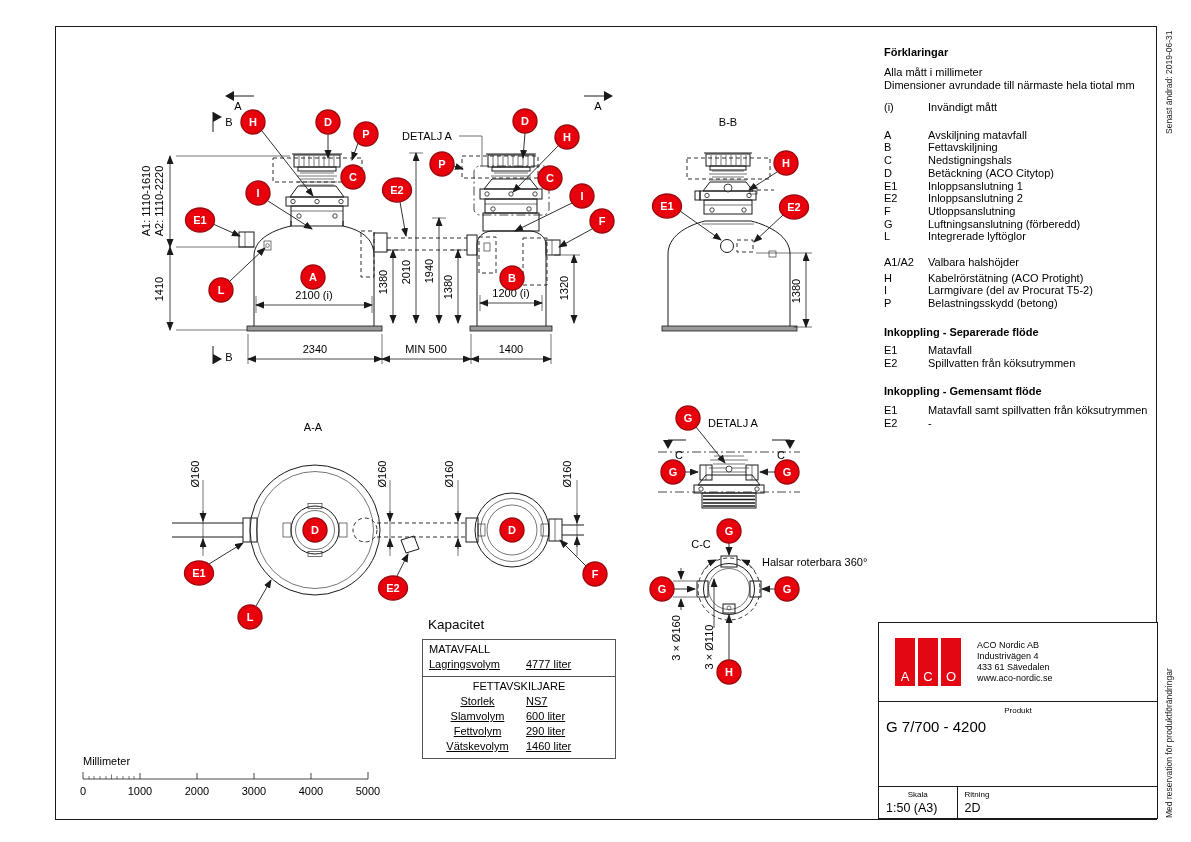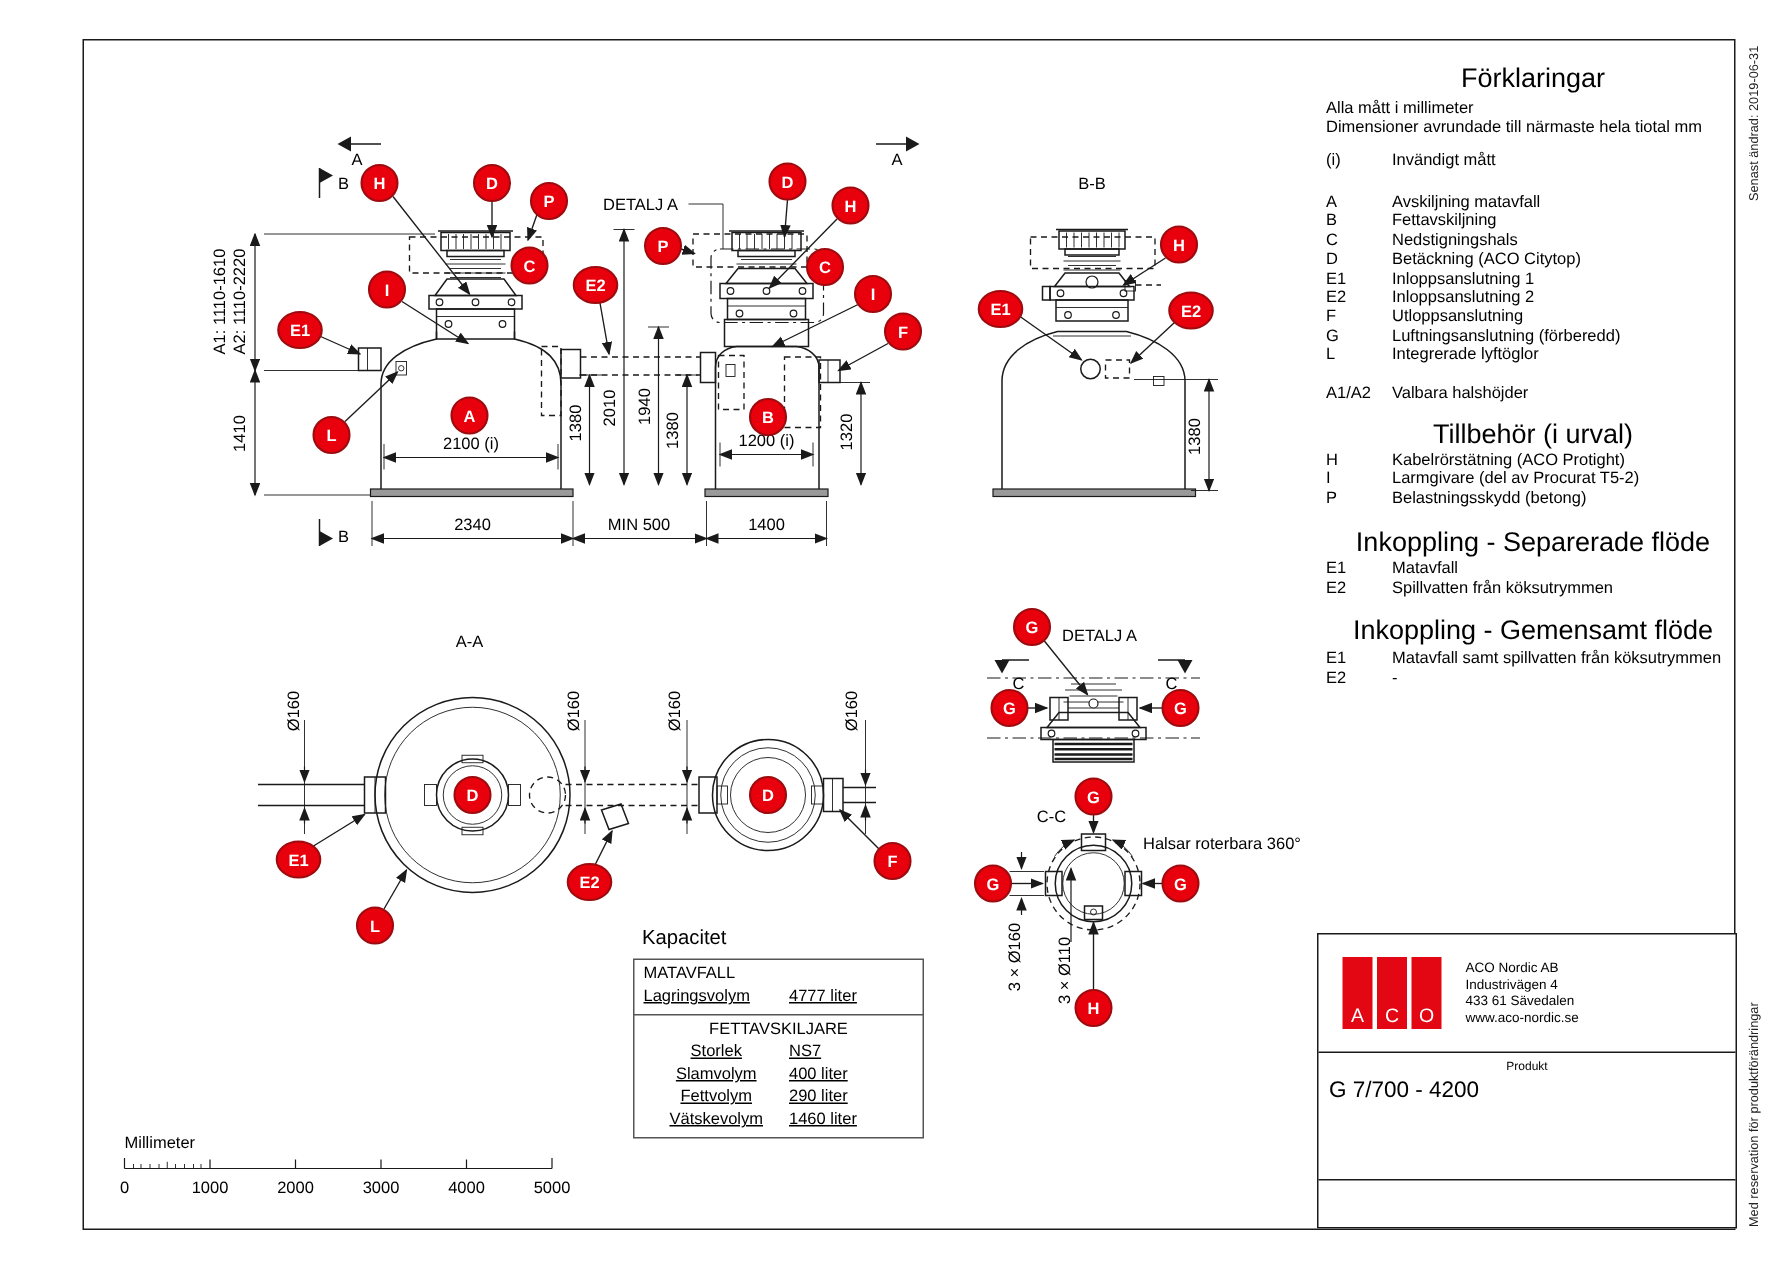--- a/index.html
+++ b/index.html
@@ -19,21 +19,21 @@
   .hatchln { stroke:#1a1a1a; stroke-width:1.6; fill:none; }
   text { font-family:"Liberation Sans",sans-serif; }
   .dtx { font-size:11px; fill:#000; }
   .mid { text-anchor:middle; }
   .bal { fill:#e8000d; stroke:#9e0b0f; stroke-width:1.4; }
   .btx { font-size:11px; font-weight:bold; fill:#fff; text-anchor:middle; }
   .mark { fill:#1a1a1a; }
 
   
   .legend { position:absolute; left:884px; top:43px; width:276px; font-size:11px; line-height:12.7px; }
-  .leg-h { font-size:18px; font-weight:400; line-height:18px;text-align:center; }
+  .leg-h { font-size:11px; font-weight:700; line-height:18px; }
   .leg-note { line-height:13px; }
   .mt5{margin-top:5px;} .mt9{margin-top:9px;} .mt11{margin-top:11px;} .mt13{margin-top:13px;} .mt15{margin-top:15px;} .mt3{margin-top:3px;} .mt4{margin-top:4px;}
   .lrow { display:flex; }
   .lkey { width:44px; flex:none; }
 
   
   .cap { position:absolute; left:422px; top:617px; width:194px; font-size:11px; }
   .cap-title { font-size:13.5px; margin:0 0 7px 6px; }
   .cap-box { border:1px solid #555; padding:2px 6px 4px 6px; line-height:15px; background:#fff; }
   .cap-box + .cap-box { margin-top:-1px;text-align:center; }
@@ -590,21 +590,20 @@
         <span class="lkey">L</span>
         <span>Integrerade lyftöglor</span>
       </div>
   </div>
 
   <div class="lrow mt13">
     <span class="lkey">A1/A2</span>
       <span>Valbara halshöjder</span>
   </div>
 
-  <div class="leg-h mt11">Tillbehör (i urval)</div>
   <div class="mt3">
     <div class="lrow">
         <span class="lkey">H</span>
         <span>Kabelrörstätning (ACO Protight)</span>
       </div>
     <div class="lrow">
         <span class="lkey">I</span>
         <span>Larmgivare (del av Procurat T5-2)</span>
       </div>
     <div class="lrow">
@@ -648,21 +647,21 @@
     </div>
   </div>
   <div class="cap-box">
     <div>FETTAVSKILJARE</div>
     <div class="crow">
       <span class="clab">Storlek</span>
         <span>NS7</span>
     </div>
     <div class="crow">
       <span class="clab">Slamvolym</span>
-        <span>400 liter</span>
+        <span>600 liter</span>
     </div>
     <div class="crow">
       <span class="clab">Fettvolym</span>
         <span>290 liter</span>
     </div>
     <div class="crow">
       <span class="clab">Vätskevolym</span>
         <span>1460 liter</span>
     </div>
   </div>
@@ -685,16 +684,26 @@
       <div>ACO Nordic AB</div>
       <div>Industrivägen 4</div>
       <div>433 61  Sävedalen</div>
       <div>www.aco-nordic.se</div>
     </div>
   </div>
   <div class="tb-prod">
     <div class="tb-lab">Produkt</div>
     <div class="tb-p2">G 7/700 - 4200</div>
   </div>
+  <div class="tb-bot">
+    <div class="tb-cell first">
+      <div class="tb-lab">Skala</div>
+      <div class="tb-val">1:50 (A3)</div>
+    </div>
+    <div class="tb-cell">
+      <div class="tb-lab">Ritning</div>
+      <div class="tb-val">2D</div>
+    </div>
+  </div>
 </div>
 
 <div class="vnote" id="note-top">Senast ändrad: 2019-06-31</div>
 <div class="vnote" id="note-bottom">Med reservation för produktförändringar</div>
 
 </body></html>

